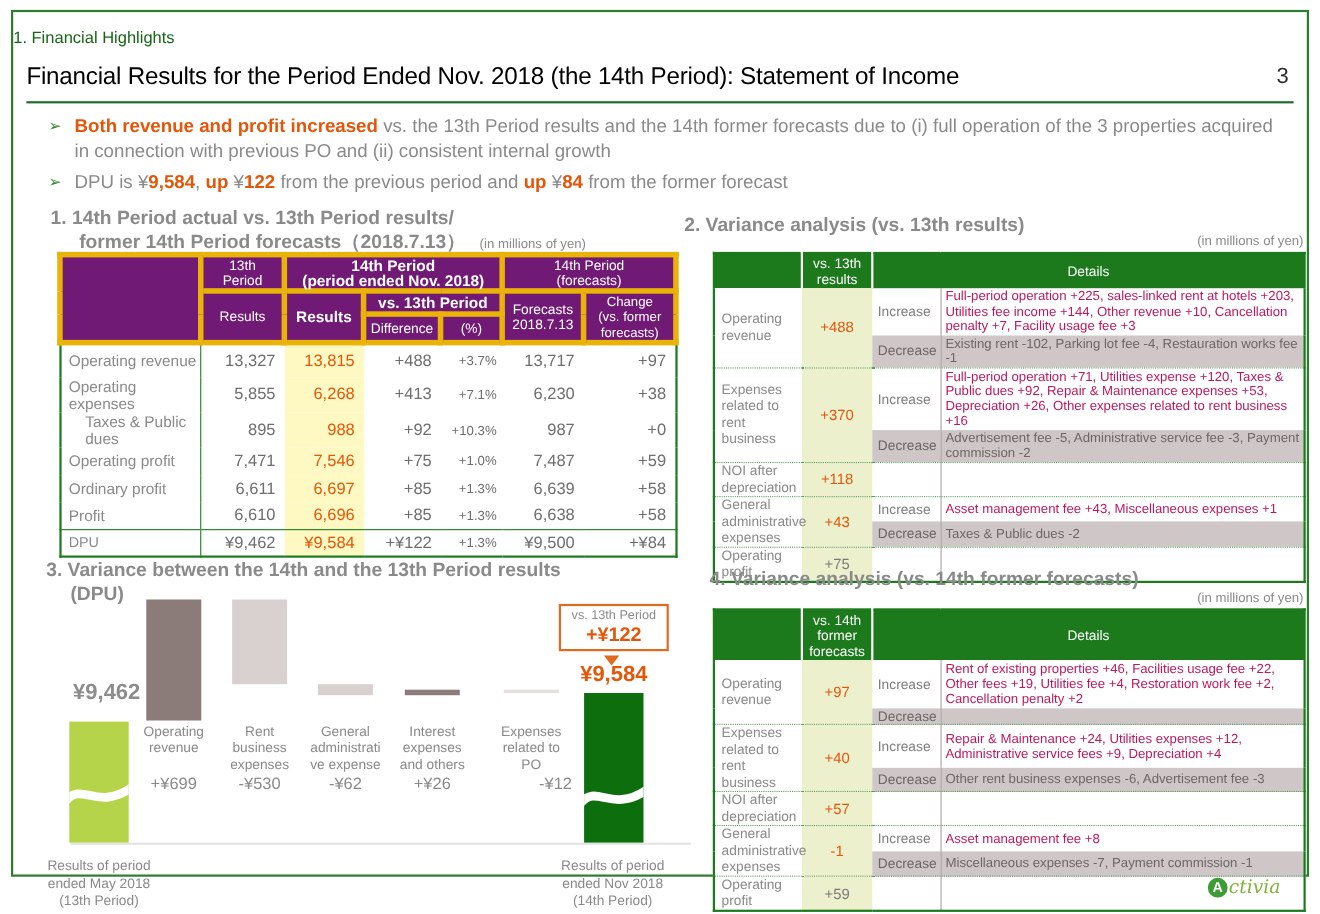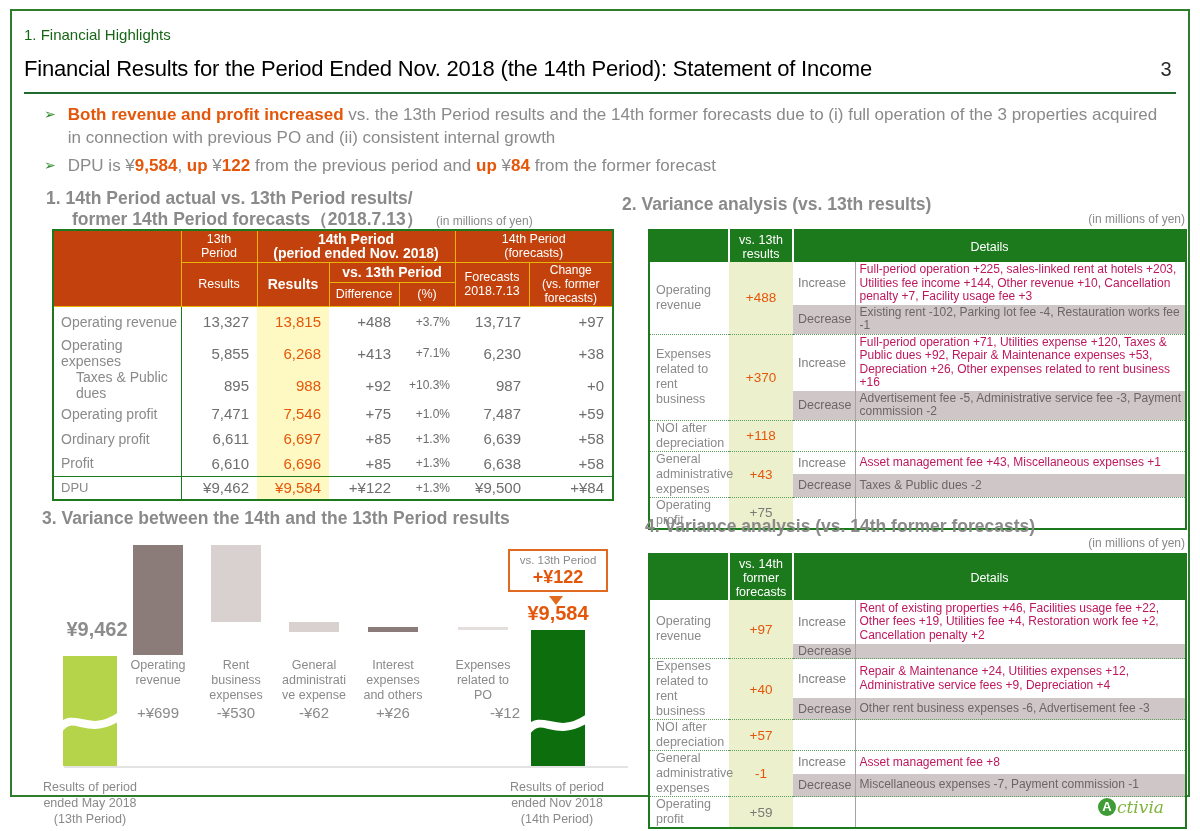--- a/index.html
+++ b/index.html
@@ -2,41 +2,41 @@
 <html><head>
 <meta charset="utf-8">
 <style>
   html,body{margin:0;padding:0;background:#fff;}
   #page{position:relative;width:1200px;height:831px;background:#fff;overflow:hidden;
         font-family:"Liberation Sans",sans-serif;}
   #frame{position:absolute;left:10px;top:9px;width:1176px;height:784px;border:2px solid #2e7d2e;}
   .pre{white-space:pre-line;}
 
   
-  #eyebrow{position:absolute;left:24px;top:26px;font-size:15px;color:#166616;}
+  #eyebrow{position:absolute;left:12px;top:26px;font-size:15px;color:#166616;}
   #title{position:absolute;left:24px;top:56px;font-size:22px;color:#000000;letter-spacing:-0.2px;}
   #pagenum{position:absolute;left:1146px;top:58px;width:40px;text-align:center;font-size:20px;color:#2b2b2b;}
   #title-rule{position:absolute;left:24px;top:92px;width:1152px;border-top:2px solid #1f6b2f;}
 
   
   #bullets{position:absolute;left:44px;top:103px;width:1130px;}
   .bullet{display:flex;gap:12px;font-size:17px;line-height:23px;color:#8a8a8a;margin-bottom:5px;}
   .bullet .arrow{color:#2f8b2f;font-size:14px;line-height:23px;flex:0 0 auto;}
   .hl-orange{color:#e4570a;font-weight:700;}
   .gray{color:#8a8a8a;}
 
   
   .sec-h{position:absolute;font-size:17.5px;font-weight:700;color:#8a8a8a;line-height:21px;}
   .unit{font-size:12px;font-weight:400;color:#8a8a8a;}
 
   
   #t1{position:absolute;left:52px;top:229px;width:560px;border-collapse:collapse;table-layout:fixed;
       border:2px solid #1c7a1c;}
-  #t1 th{background:#c2410c;color:#fff;font-weight:400;font-size:12.5px;line-height:14px;
-         text-align:center;vertical-align:middle;border:1px solid #eab308;padding:0;}
+  #t1 th{background:#701a75;color:#fff;font-weight:400;font-size:12.5px;line-height:14px;
+         text-align:center;vertical-align:middle;border:5px solid #eab308;padding:0;}
   #t1 th.b14{font-weight:700;font-size:14px;}
   #t1 td{padding:0 8px 0 0;font-size:15px;color:#6e6e6e;text-align:right;vertical-align:middle;}
   #t1 td.lbl{text-align:left;padding:0 2px 0 7px;font-size:14px;line-height:16px;color:#8a8a8a;
              border-right:1px solid #1c7a1c;}
   #t1 td.lbl.ind{padding-left:22px;}
   #t1 td.hlc{background:#fef9c3;color:#e4570a;font-weight:400;}
   #t1 td.pct{font-size:12px;padding-right:5px;}
   #t1 tr.dpu td{border-top:1px solid #1c7a1c;}
   #t1 tr.dpu td.lbl{font-size:13px;}
 
@@ -268,20 +268,21 @@
       <td class="glabel">Operating profit</td>
       <td class="gval vg">+75</td>
       <td class="rowlab"></td>
       <td class="dtl"></td>
     </tr>
   </tbody>
     </table>
 
   <div class="sec-h" style="left:42px;top:508px;">
     <div>3. Variance between the 14th and the 13th Period results</div>
+    <div style="margin-left:22px;">(DPU)</div>
   </div>
 
   <div id="baseline"></div>
 
   <div class="bar" style="left:63px;top:656px;width:54px;height:110px;background:#b5d44a;">
     <svg class="wave" style="top:52px;" width="54" height="30" viewBox="0 0 54 30">
       <path d="M-3,20 C12,2 24,30 57,8" stroke="#ffffff" stroke-width="8" fill="none"></path>
     </svg>
   </div>
   <div class="bar" style="left:133px;top:545px;width:50px;height:110px;background:#8b7b79;"></div>

